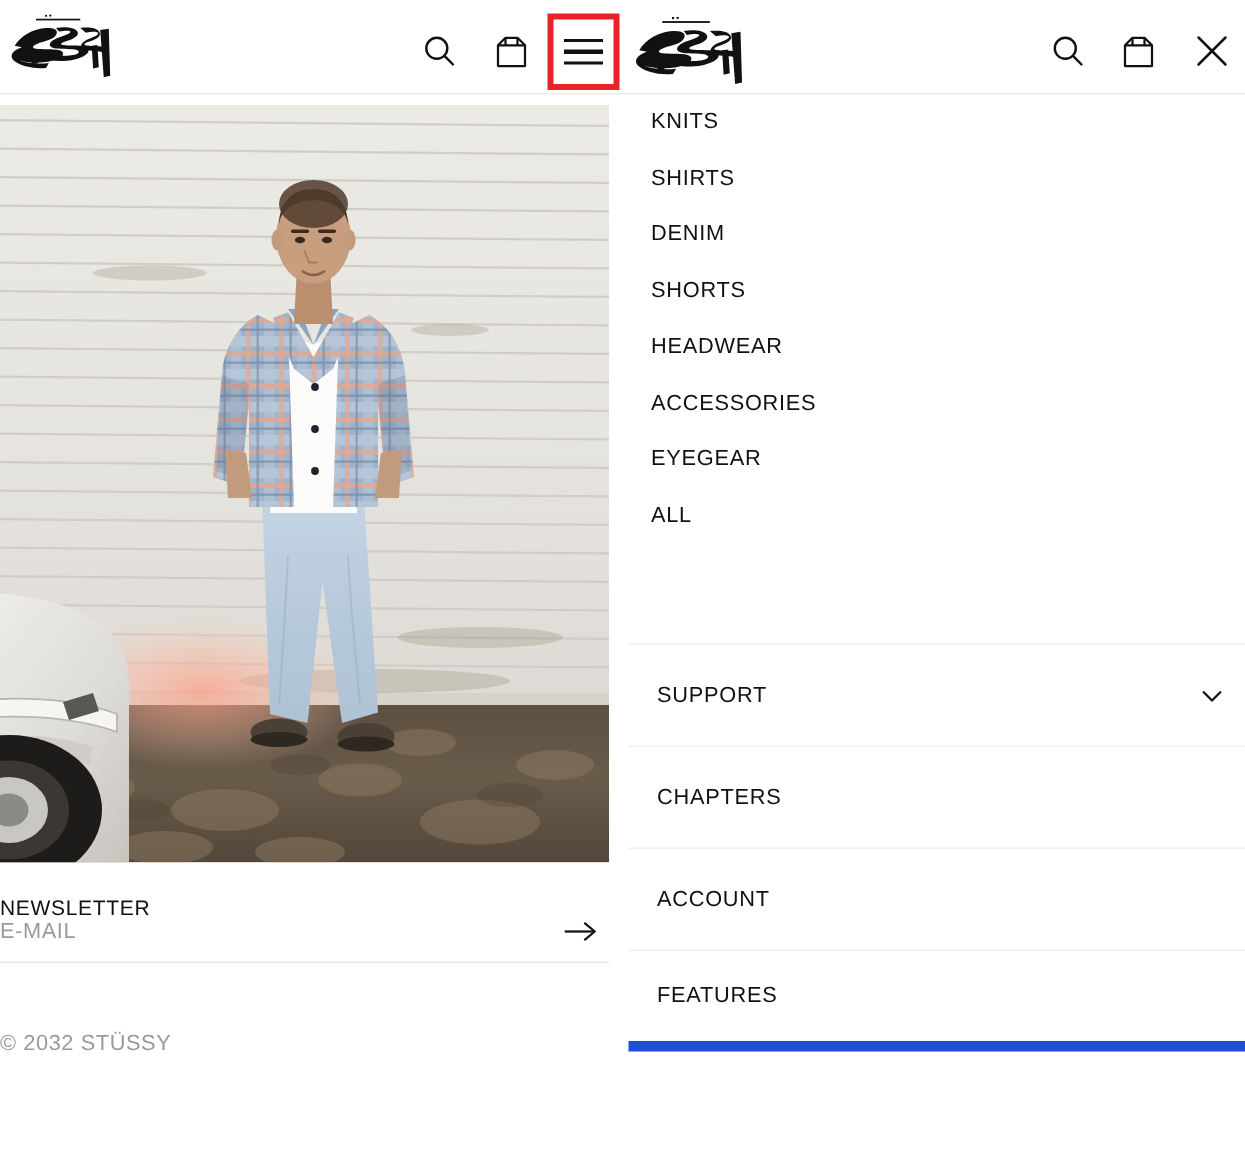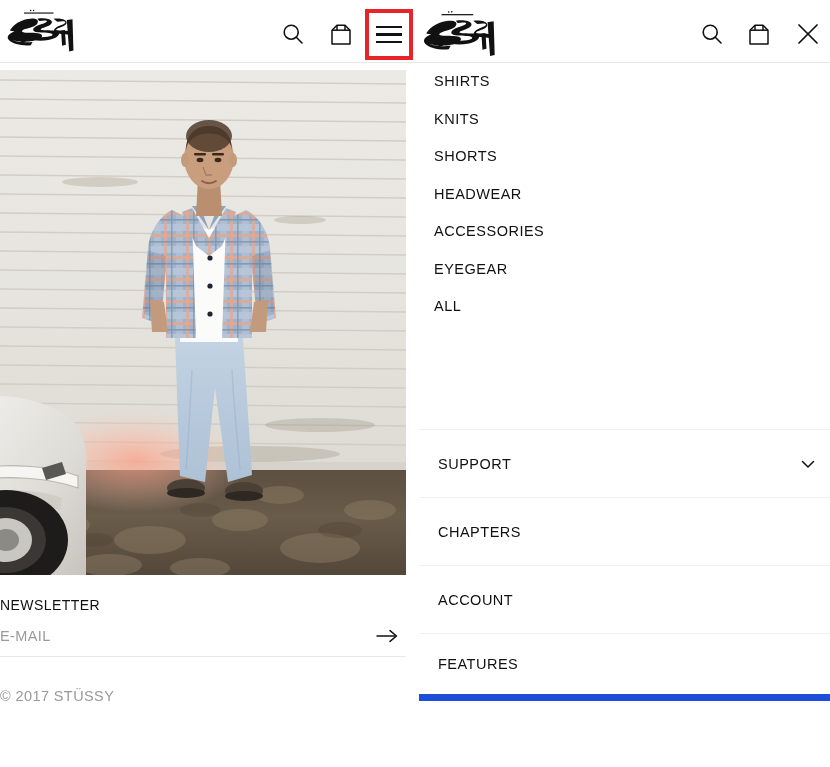--- a/index.html
+++ b/index.html
@@ -55,21 +55,21 @@
   .hero-photo svg { display:block; width:100%; height:100%; }
 
   .newsletter-block {
     position:absolute; left:0; top:534px; width:406px;
   }
   .newsletter-title {
     font-size: 14px; letter-spacing: .45px; color:#111; font-weight:400;
     text-transform: uppercase;
   }
   .email-row {
-    margin-top: 15px; height: 29px; position:relative;
+    height: 29px; position:relative;
     border-bottom: 1px solid #e9e9e9; display:flex; align-items:flex-start;
   }
   .email-input {
     border:0; outline:0; background:transparent;
     font-family:"Liberation Sans", sans-serif;
     font-size: 14.5px; letter-spacing:.4px; color:#111;
     width: 340px; padding:0;
   }
   .email-input::placeholder { color:#9b9b9b; }
   .email-submit {
@@ -360,28 +360,29 @@
         <input class="email-input" type="text" placeholder="E-MAIL" style="">
         <button class="email-submit">
           <svg width="22" height="14" viewBox="0 0 22 14" aria-hidden="true">
             <line x1="0.5" y1="7" x2="19.5" y2="7" stroke="#111" stroke-width="1.5"></line>
             <polyline points="14,1.6 20.5,7 14,12.4" fill="none" stroke="#111" stroke-width="1.5" stroke-linecap="round" stroke-linejoin="round"></polyline>
           </svg>
         </button>
       </div>
     </div>
 
-    <div class="copyright">© 2017 STÜSSY</div>
+    <div class="copyright">© 2032 STÜSSY</div>
   </div>
 
   <div class="menu-panel">
 
     <nav class="cat-list">
+      <a class="cat-item" href="#">KNITS</a>
       <a class="cat-item" href="#">SHIRTS</a>
-      <a class="cat-item" href="#">KNITS</a>
+      <a class="cat-item" href="#">DENIM</a>
       <a class="cat-item" href="#">SHORTS</a>
       <a class="cat-item" href="#">HEADWEAR</a>
       <a class="cat-item" href="#">ACCESSORIES</a>
       <a class="cat-item" href="#">EYEGEAR</a>
       <a class="cat-item" href="#">ALL</a>
     </nav>
 
     <div class="section-list">
       <div class="sec-row">
         <span class="sec-label">SUPPORT</span>

